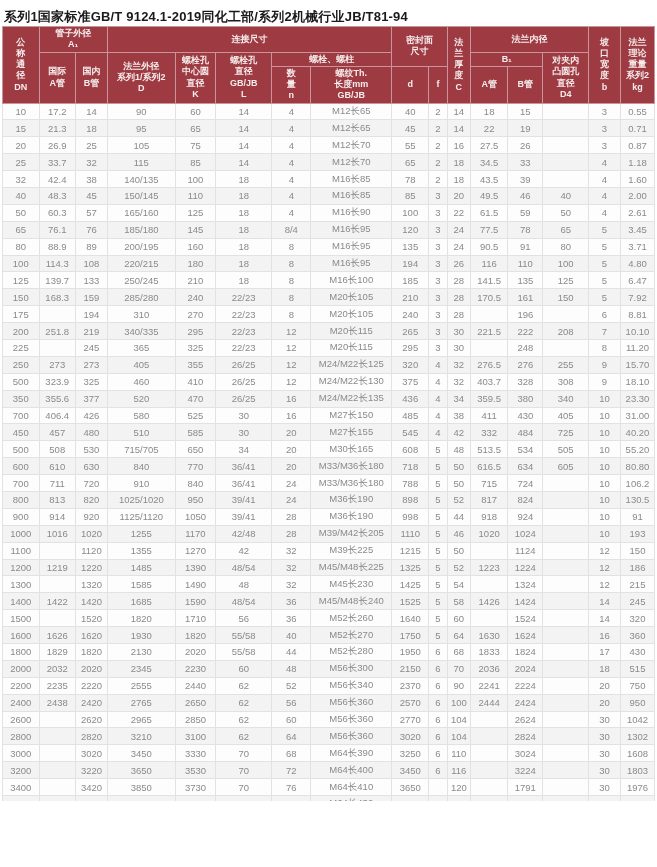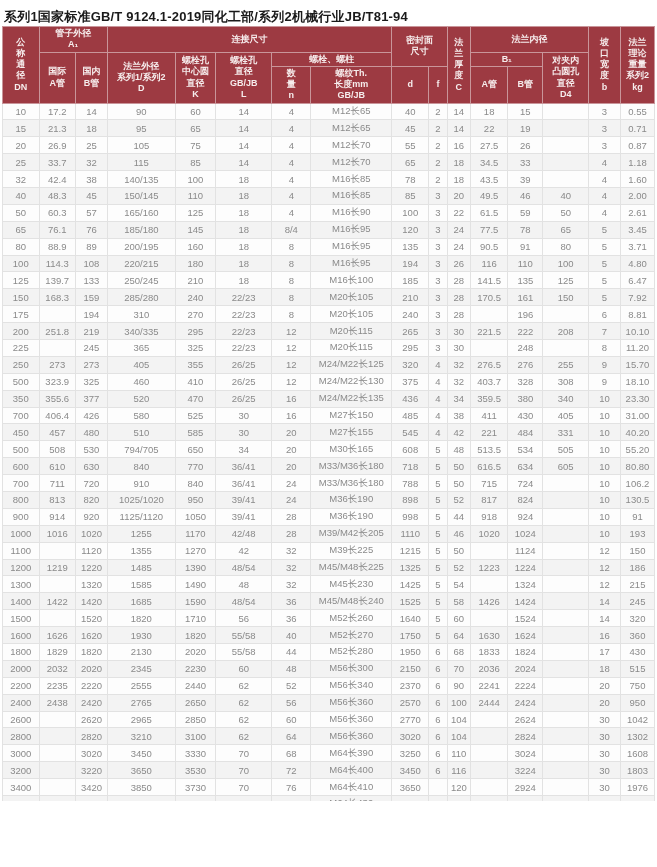--- a/index.html
+++ b/index.html
@@ -459,31 +459,31 @@
           <td>457</td>
           <td>480</td>
           <td>510</td>
           <td>585</td>
           <td>30</td>
           <td>20</td>
           <td>M27长155</td>
           <td>545</td>
           <td>4</td>
           <td>42</td>
-          <td>221</td>
+          <td>332</td>
           <td>484</td>
-          <td>331</td>
+          <td>725</td>
           <td>10</td>
           <td>40.20</td>
         </tr>
         <tr>
           <td>500</td>
           <td>508</td>
           <td>530</td>
-          <td>794/705</td>
+          <td>715/705</td>
           <td>650</td>
           <td>34</td>
           <td>20</td>
           <td>M30长165</td>
           <td>608</td>
           <td>5</td>
           <td>48</td>
           <td>513.5</td>
           <td>534</td>
           <td>505</td>
@@ -838,21 +838,21 @@
           <td>3420</td>
           <td>3850</td>
           <td>3730</td>
           <td>70</td>
           <td>76</td>
           <td>M64长410</td>
           <td>3650</td>
           <td></td>
           <td>120</td>
           <td></td>
-          <td>2924</td>
+          <td>1791</td>
           <td></td>
           <td>30</td>
           <td>1976</td>
         </tr>
         <tr>
           <td>3600</td>
           <td></td>
           <td>3620</td>
           <td>4050</td>
           <td>3930</td>

